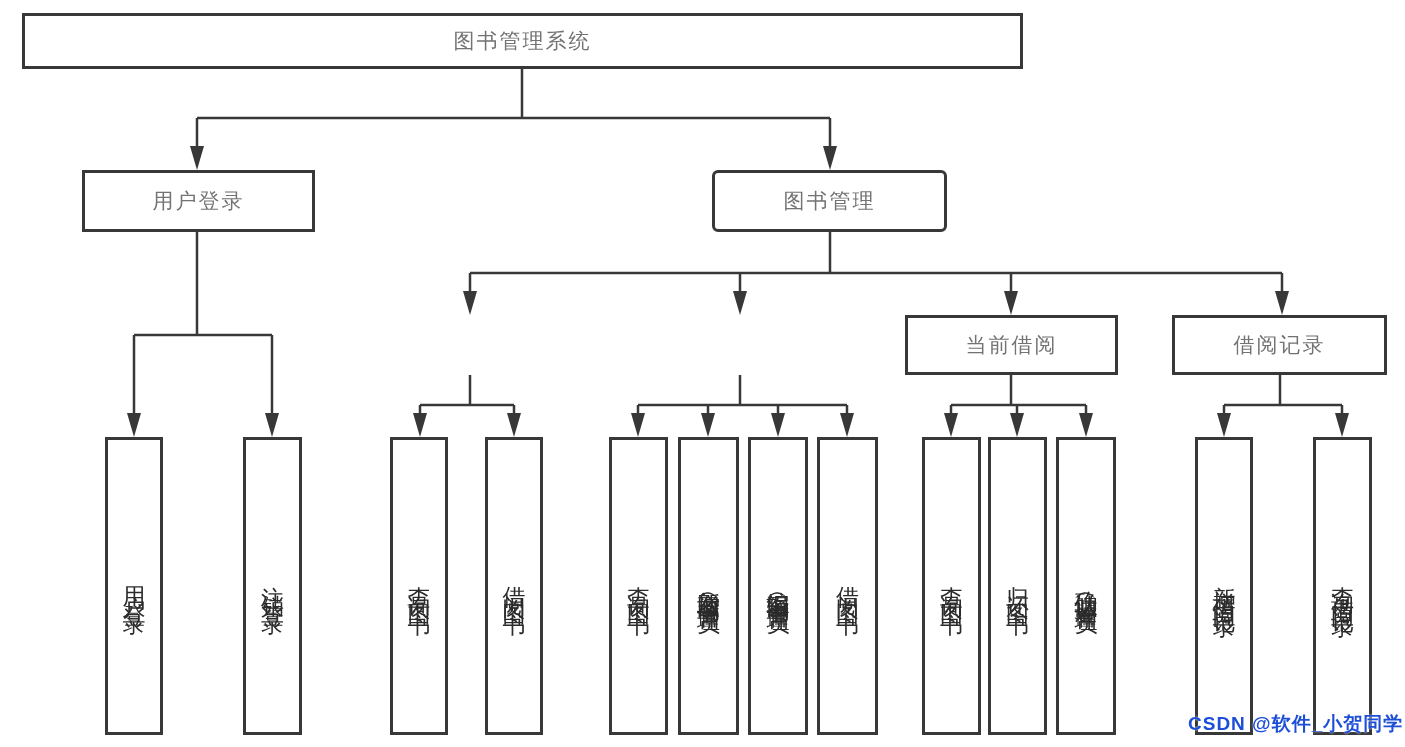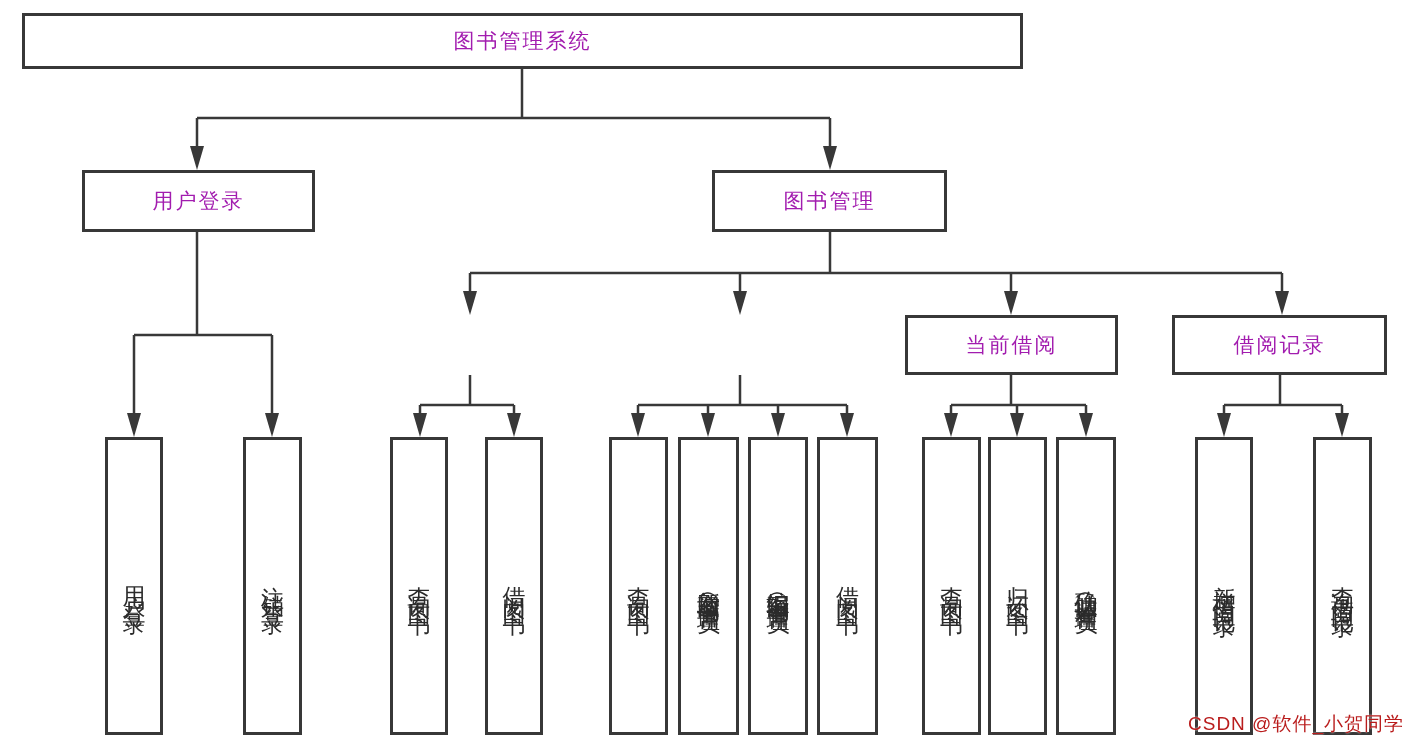--- a/index.html
+++ b/index.html
@@ -16,44 +16,45 @@
     box-sizing:border-box;
     background:#ffffff;
     border:3px solid #383838;
     display:flex;
     align-items:center;
     justify-content:center;
     z-index:2;
   }
   .hlabel{
     font-size:21px;
-    color:#a21caf;
+    color:#737373;
     letter-spacing:2px;
     white-space:nowrap;
   }
   .vlabel{
     writing-mode:vertical-rl;
     text-orientation:mixed;
     font-size:23px;
     color:#2b2b2b;
     line-height:1;
     white-space:nowrap;
   }
   .v4 .vlabel{letter-spacing:9px;}
   .v6 .vlabel{letter-spacing:6px;}
   .v10 .vlabel{letter-spacing:3px;}
   .watermark{
     position:absolute;
     left:1188px;top:711px;
     font-size:19px;
-    color:#b91c1c;
+    color:#1d4ed8;
     letter-spacing:1px;
     white-space:nowrap;
     z-index:5;
     text-shadow:0 0 2px #ffffff;
+    font-weight:bold;
   }
 </style>
 </head>
 <body>
 
 <div class="canvas">
 
   <svg class="wires" width="1405" height="747" viewBox="0 0 1405 747" fill="none" stroke="#383838" stroke-width="2.5">
     <g>
       <path d="M522 69 V118 M197 118 H830 M197 118 V146 M830 118 V146"></path>
@@ -97,21 +98,21 @@
     </g>
   </svg>
 
   <div class="node" style="left:22px;top:13px;width:1001px;height:56px;">
     <span class="hlabel">图书管理系统</span>
   </div>
 
   <div class="node" style="left:82px;top:170px;width:233px;height:62px;">
     <span class="hlabel">用户登录</span>
   </div>
-  <div class="node" style="left:712px;top:170px;width:235px;height:62px;">
+  <div class="node" style="left:712px;top:170px;width:235px;height:62px;border-radius:6px;">
     <span class="hlabel">图书管理</span>
   </div>
 
   <div class="node" style="left:1172px;top:315px;width:215px;height:60px;">
     <span class="hlabel">借阅记录</span>
   </div>
   <div class="node" style="left:905px;top:315px;width:213px;height:60px;">
     <span class="hlabel">当前借阅</span>
   </div>
 

